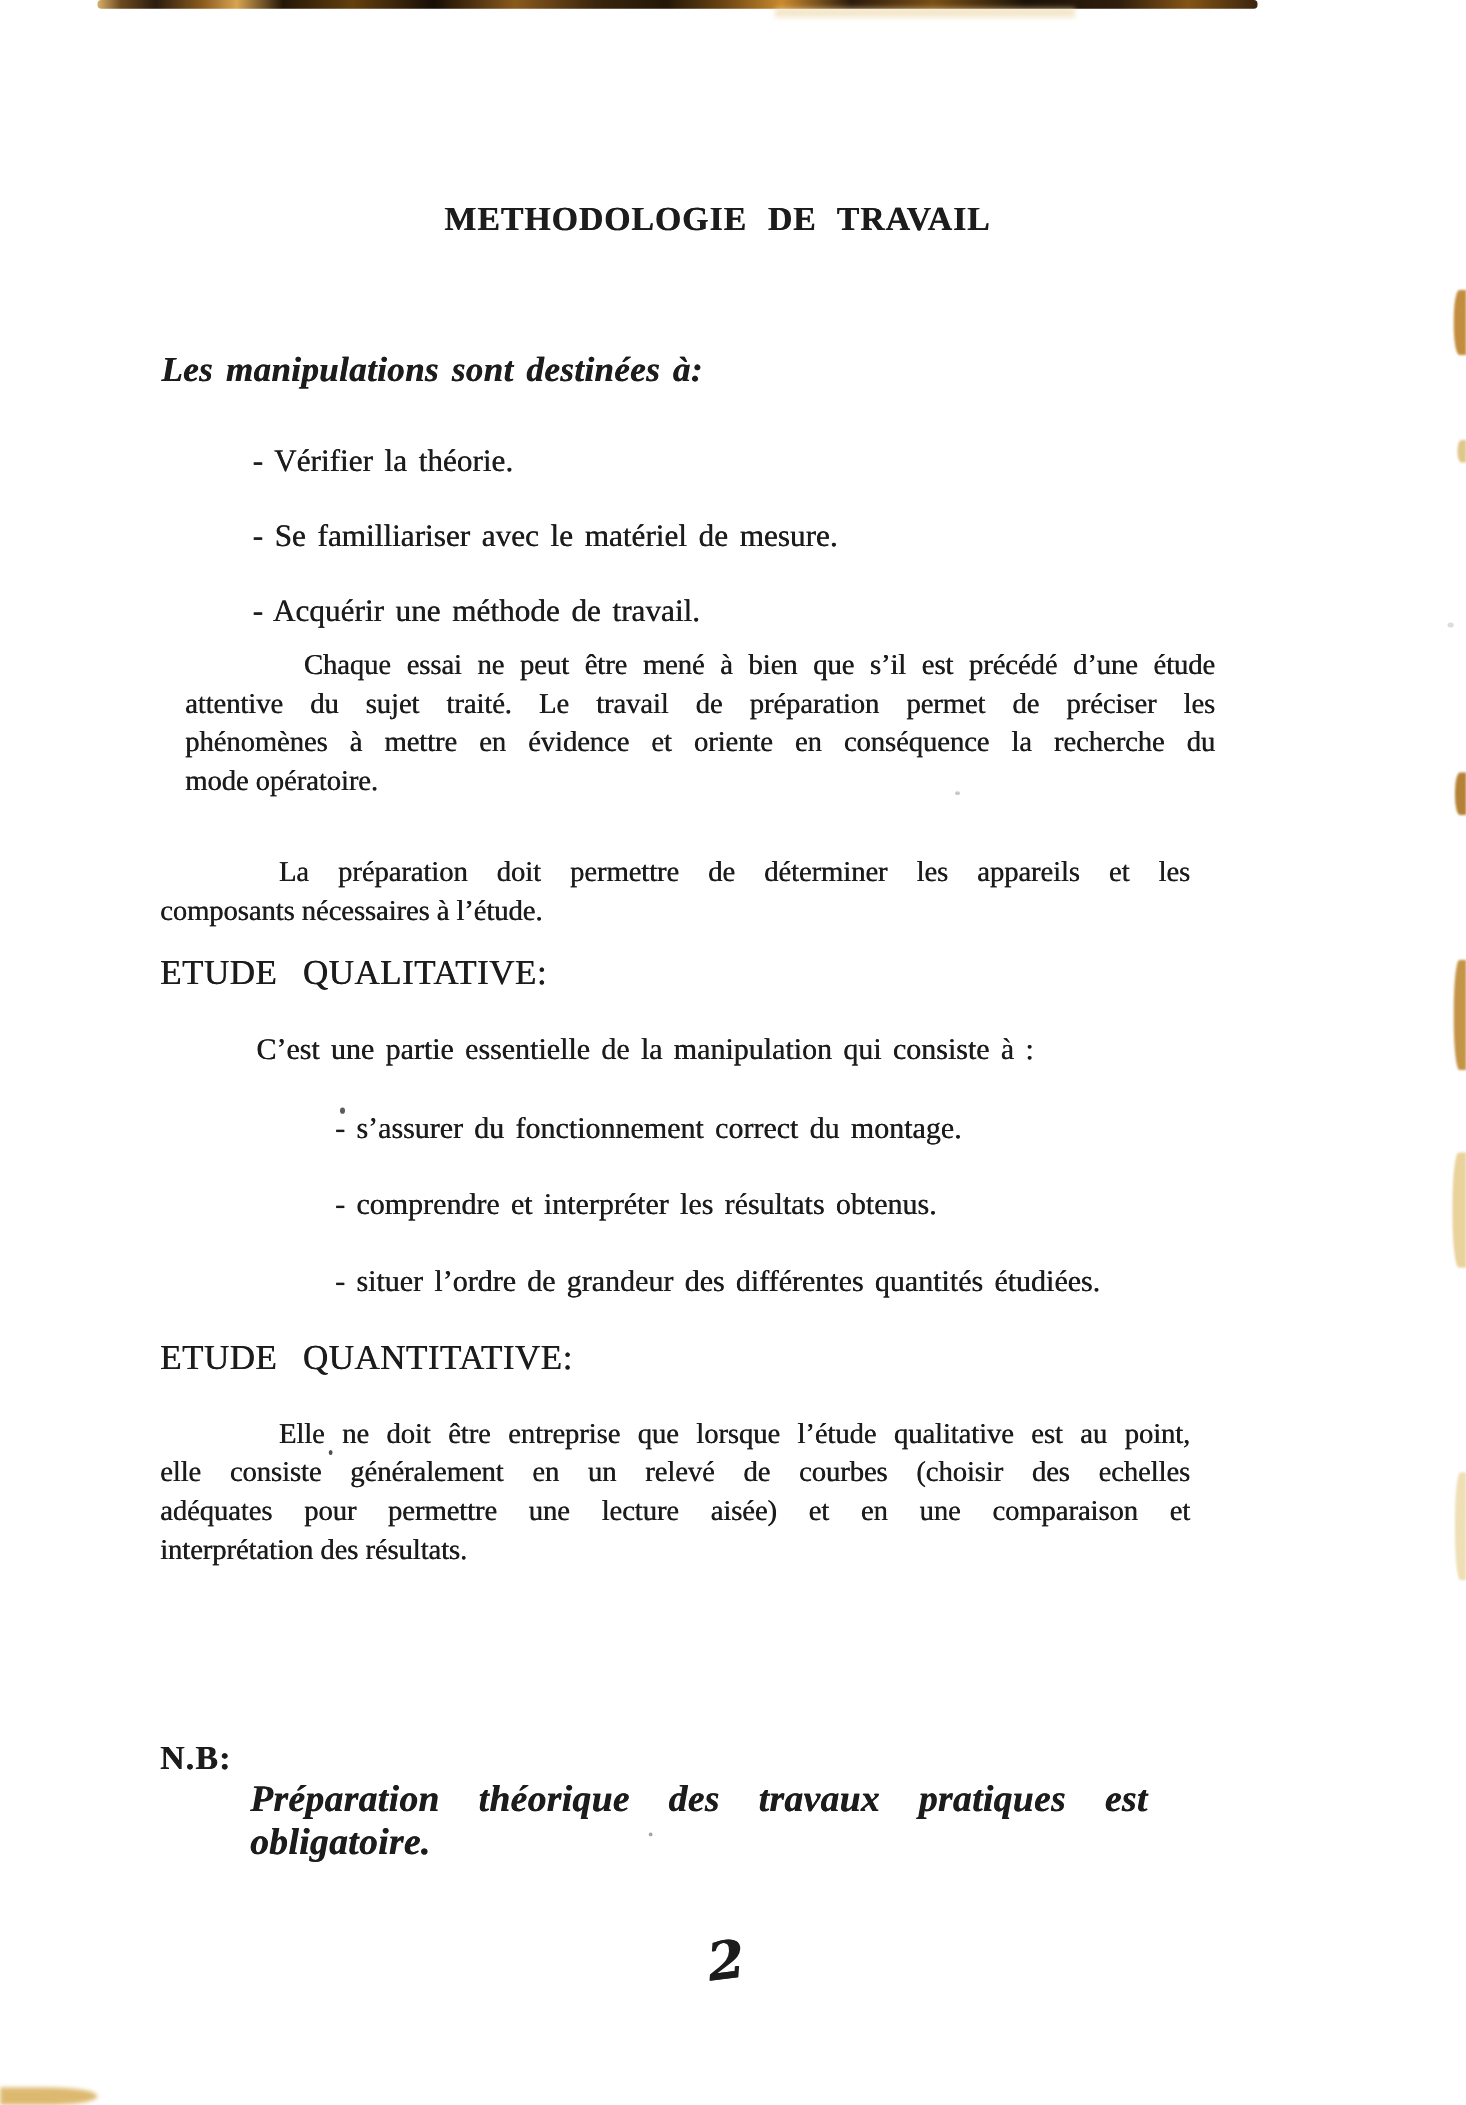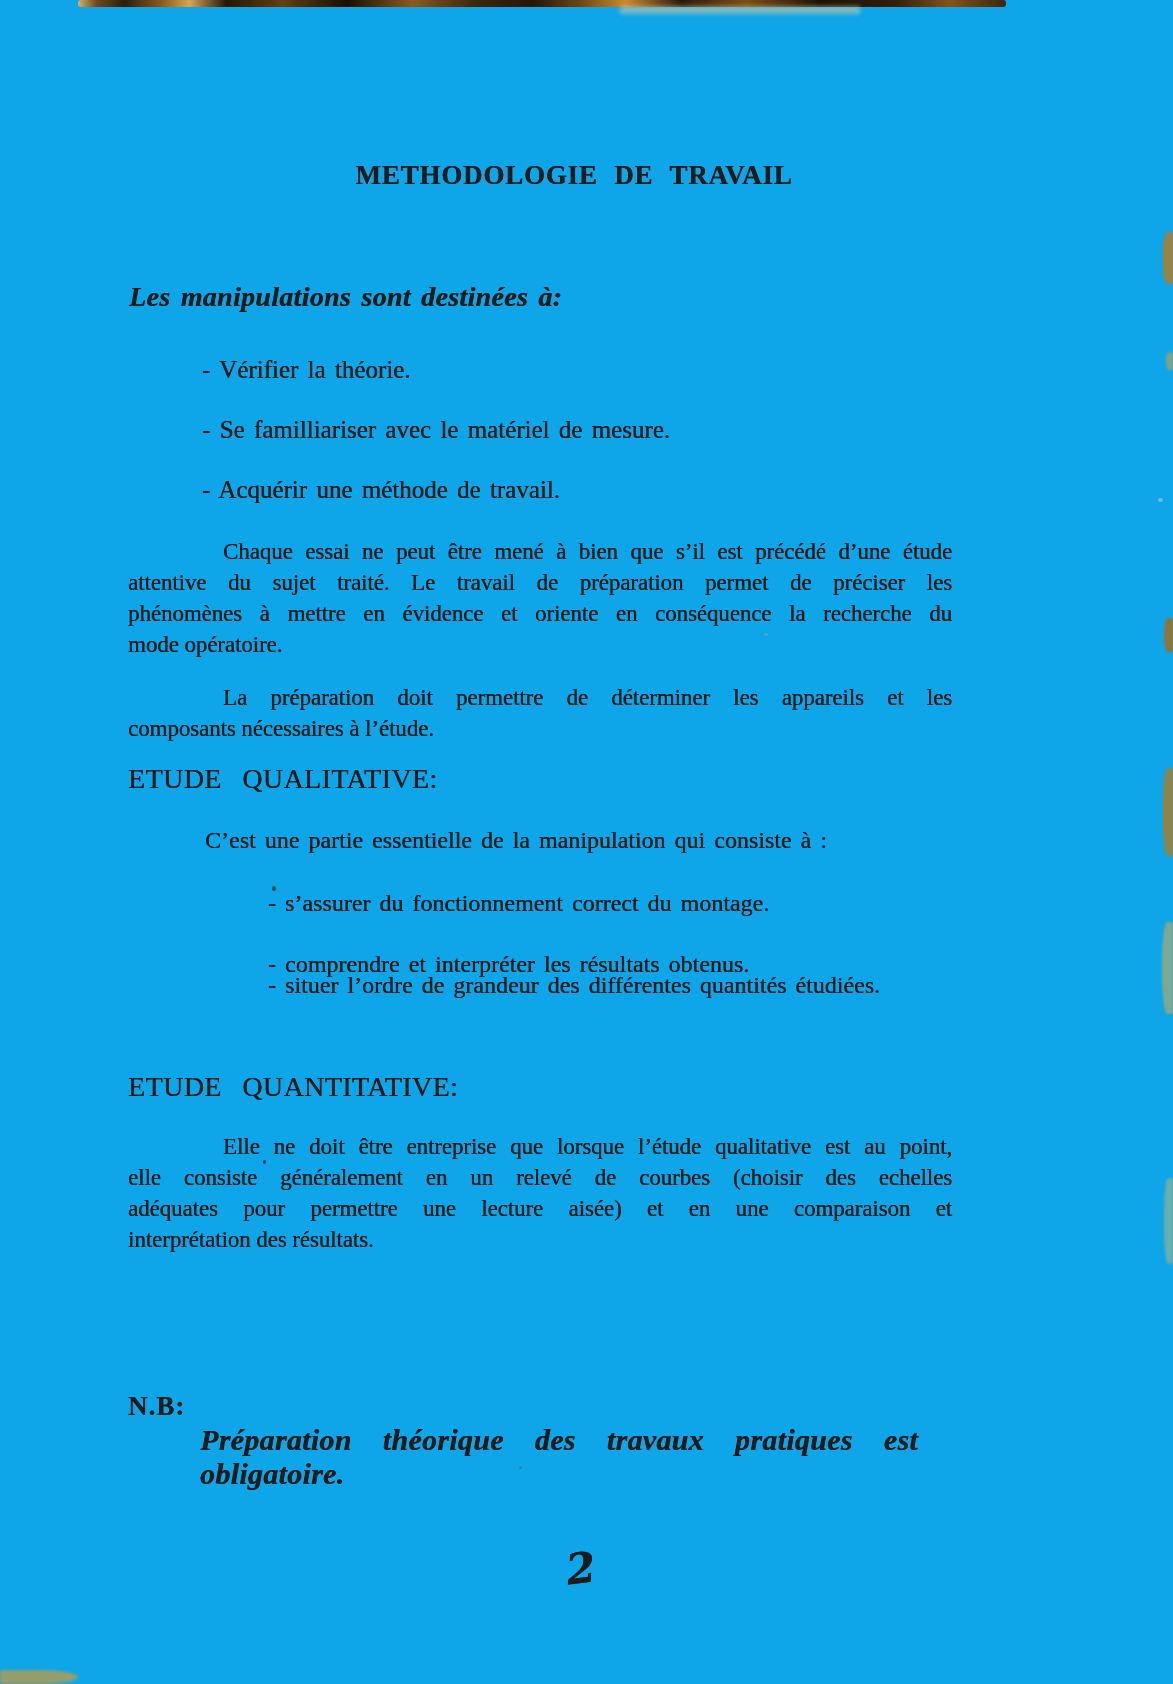--- a/index.html
+++ b/index.html
@@ -1,20 +1,20 @@
 <!DOCTYPE html>
 <html><head>
 <meta charset="utf-8">
 <style>
   html,body{margin:0;padding:0;background:#e8e8e8;}
   .page{
     position:relative;
     width:1173px;height:1684px;
     margin:0 auto;
-    background:#0ea5e9;
+    background:#ffffff;
     overflow:hidden;
     font-family:"Liberation Serif","DejaVu Serif",serif;
     color:#1c1c1c;
   }
   .txt{position:absolute; text-shadow:0.35px 0 0 currentColor;}
   .doc-title{
     top:160px;left:0;width:1148px;
     text-align:center;
     font-size:27px;font-weight:bold;
     letter-spacing:0.8px;word-spacing:9px;
@@ -27,29 +27,29 @@
   .blist1{left:202px;font-size:25px;word-spacing:3px;}
   .b1-0{top:356px;} .b1-1{top:416px;} .b1-2{top:476px;text-align:right;}
   .para{left:128px;width:824px;font-size:23px;letter-spacing:-0.1px;}
   .pline{
     position:relative;height:31px;line-height:31px;
     text-align:justify;text-align-last:justify;
     text-shadow:0.35px 0 0 currentColor;
   }
   .pline.lastline{text-align-last:left;}
   .pline.firstline{text-indent:95px;}
-  .para1{top:536px;} .para2{top:682px;} .para3{top:1131px;}
+  .para1{top:516px;margin-left:20px;} .para2{top:682px;} .para3{top:1131px;}
   .h2{
     left:128px;font-size:28px;font-weight:normal;
     letter-spacing:0.4px;word-spacing:13px;
   }
   .h2-qual{top:763px;} .h2-quant{top:1071px;}
   .intro-line{top:827px;left:205px;font-size:24px;word-spacing:3px;}
   .blist2{left:268px;font-size:24px;word-spacing:3px;text-align:right;}
-  .b2-0{top:890px;} .b2-1{top:951px;} .b2-2{top:972px;}
+  .b2-0{top:890px;} .b2-1{top:951px;} .b2-2{top:1013px;}
   .nb-label{top:1391px;left:128px;font-size:27px;font-weight:bold;letter-spacing:1px;}
   .note-line{
     top:1423px;left:200px;width:718px;
     font-size:30px;font-weight:bold;font-style:italic;
     text-align:justify;text-align-last:justify;
     letter-spacing:0.3px;
   }
   .page-number{
     top:1544px;left:566px;
     font-family:"DejaVu Serif",serif;

